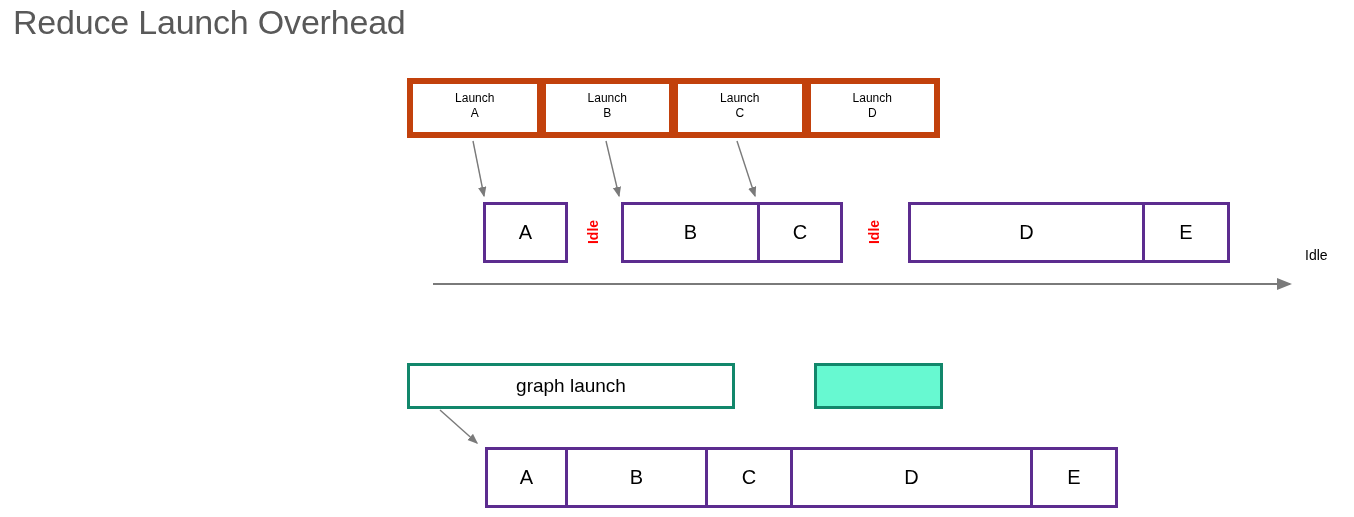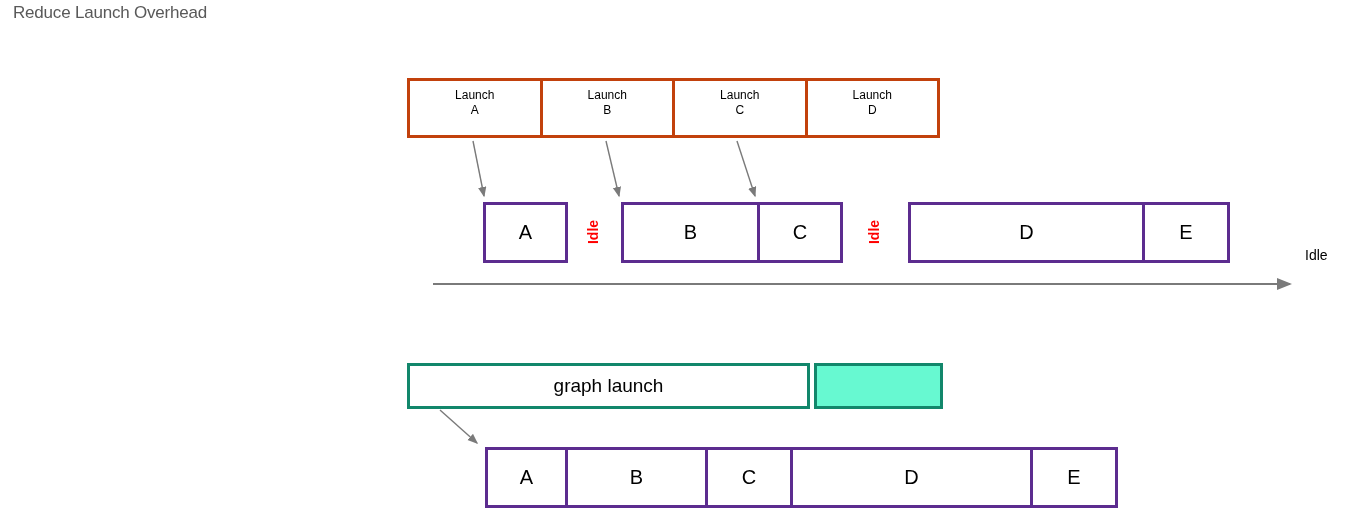--- a/index.html
+++ b/index.html
@@ -2,30 +2,30 @@
 <html><head>
 <meta charset="utf-8">
 <style>
   html,body{margin:0;padding:0;background:#ffffff;}
   .canvas{
     position:relative;width:1354px;height:517px;background:#ffffff;overflow:hidden;
     font-family:"Liberation Sans",sans-serif;color:#000;
   }
   .title{
     position:absolute;left:13px;top:3px;margin:0;
-    font-size:17px;font-weight:400;letter-spacing:-0.2px;color:#595959;
+    font-size:34px;font-weight:400;letter-spacing:-0.2px;color:#595959;
   }
   .arrows{position:absolute;left:0;top:0;pointer-events:none;}
 
   
   .launch-row{
     position:absolute;left:407px;top:78px;width:533px;height:60px;display:flex;
   }
   .launch-cell{
-    flex:1 1 0;border:3px solid #c2410c;background:#fff;box-sizing:border-box;
+    flex:1 1 0;border:6px solid #c2410c;background:#fff;box-sizing:border-box;
     display:flex;flex-direction:column;align-items:center;padding-top:7px;
     font-size:12px;line-height:1.25;text-align:left;
   }
   .launch-cell + .launch-cell{margin-left:-3px;}
 
   
   .pbox{
     position:absolute;height:61px;border:3px solid #5C2C8F;background:#fff;
     box-sizing:border-box;display:flex;align-items:center;justify-content:center;
     font-size:20px;
@@ -34,21 +34,21 @@
   .row2{top:447px;}
 
   .idle{
     position:absolute;color:#FF0000;font-size:14px;font-weight:bold;white-space:nowrap;
     transform:translate(-50%,-50%) rotate(-90deg);
   }
   .time-label{position:absolute;left:1305px;top:247px;font-size:14px;}
 
   
   .graph-launch{
-    position:absolute;left:407px;top:363px;width:403px;height:46px;
+    position:absolute;left:407px;top:363px;width:328px;height:46px;
     border:3px solid #12876B;background:#fff;box-sizing:border-box;
     display:flex;align-items:center;justify-content:center;font-size:19px;
   }
   .graph-fill{
     position:absolute;left:814px;top:363px;width:129px;height:46px;
     border:3px solid #12876B;background:#67F9D1;box-sizing:border-box;
   }
 </style>
 </head>
 <body>

